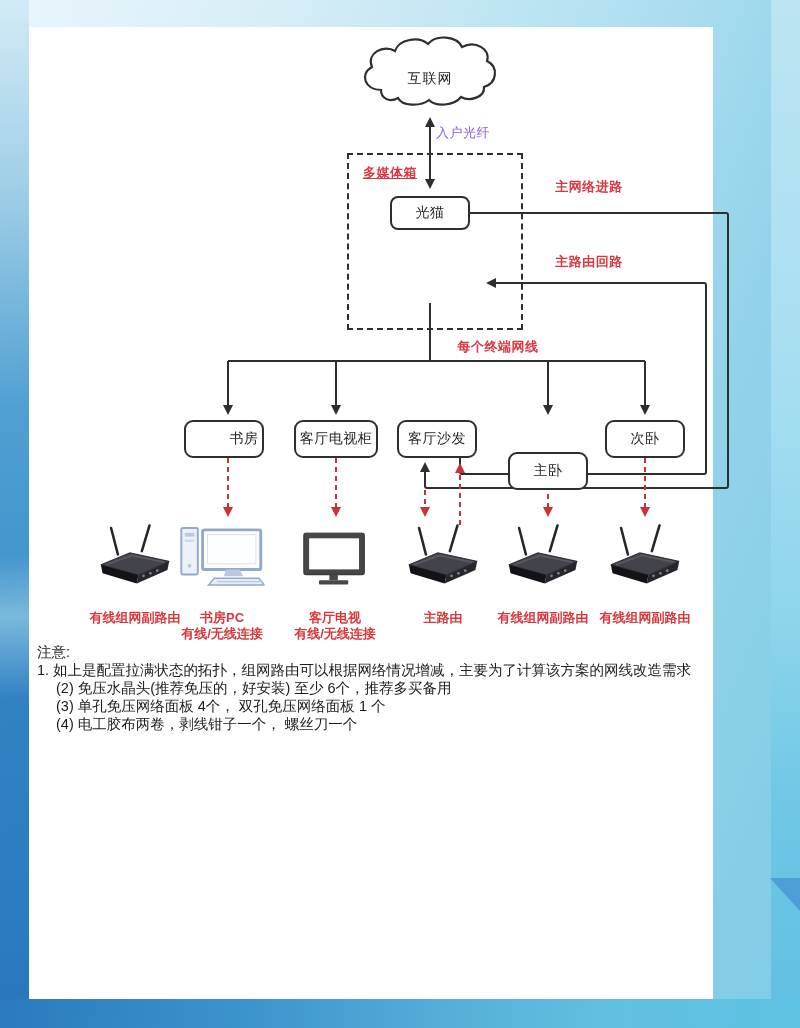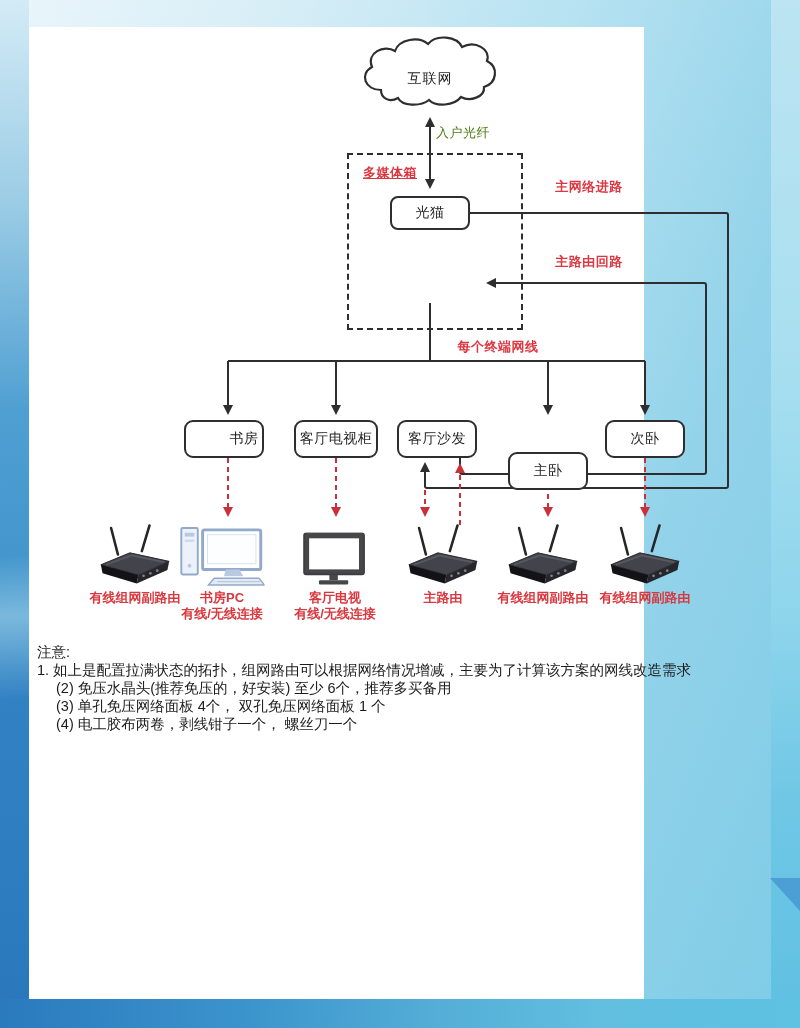--- a/index.html
+++ b/index.html
@@ -7,34 +7,34 @@
   .page{position:relative;width:800px;height:1028px;overflow:hidden;
         background:linear-gradient(112deg,#eaf6fb 0%,#d8eef7 22%,#b6e2f1 48%,#93d3ea 72%,#7ecbe6 100%);}
   .bg-left{position:absolute;left:0;top:0;width:29px;height:1028px;
         background:linear-gradient(178deg,#d3ebf6 0%,#9acce5 20%,#4f9fd2 40%,#4496cd 54%,#7ab9dd 60%,#3181c3 68%,#2c7cbf 88%,#2a77ba 100%);}
   .bg-right{position:absolute;right:0;top:0;width:29px;height:1028px;
         background:linear-gradient(180deg,#bce4f2 0%,#a8dff0 35%,#8ed5ec 60%,#6fc7e5 78%,#5fc0e2 100%);}
   .wedge-right{position:absolute;right:0;top:878px;width:30px;height:33px;background:#4b9fd4;
         clip-path:polygon(0 0,100% 0,100% 100%);}
   .bg-bottom{position:absolute;left:0;top:999px;width:800px;height:29px;
         background:linear-gradient(92deg,#2a7abd 0%,#3b93cc 30%,#54aed7 55%,#62bfe0 75%,#5ec2e3 100%);}
-  .sheet{position:absolute;left:29px;top:27px;width:615px;height:972px;background:#ffffff;}
+  .sheet{position:absolute;left:29px;top:27px;width:684px;height:972px;background:#ffffff;}
   .abs{position:absolute;}
   .diagram-svg{position:absolute;left:0;top:0;width:743px;height:620px;}
 
   .node{position:absolute;box-sizing:border-box;border:2px solid #2e2e30;background:#fff;
         display:flex;align-items:center;justify-content:center;
         font-size:14px;color:#1f1f1f;letter-spacing:.5px;}
   .rounded{border-radius:9px;}
   .mm-box{position:absolute;box-sizing:border-box;border:2px dashed #2e2e30;background:transparent;}
   .red-label{position:absolute;color:#dc3741;font-weight:bold;font-size:13px;letter-spacing:.5px;}
   .center{text-align:center;}
-  .black-label{position:absolute;color:#4d7c0f;font-size:13px;letter-spacing:.5px;}
-
-  .device{position:absolute;display:flex;flex-direction:column;align-items:center;}
+  .black-label{position:absolute;color:#8b5cf6;font-size:13px;letter-spacing:.5px;}
+
+  .device{position:absolute;display:flex;flex-direction:column;align-items:center;gap:20px;}
   .device .icon-slot{height:64px;display:flex;align-items:flex-end;justify-content:center;}
   .device .dlabel{margin-top:3px;color:#d8383e;font-weight:bold;font-size:13px;line-height:15.5px;text-align:center;white-space:nowrap;}
 
   .notes{position:absolute;left:8px;top:616px;width:732px;color:#1b1b1b;font-size:14.5px;line-height:18px;}
   .notes .nline{white-space:nowrap;}
   .notes .mat{padding-left:19px;white-space:nowrap;}
 </style>
 </head>
 <body>
 

